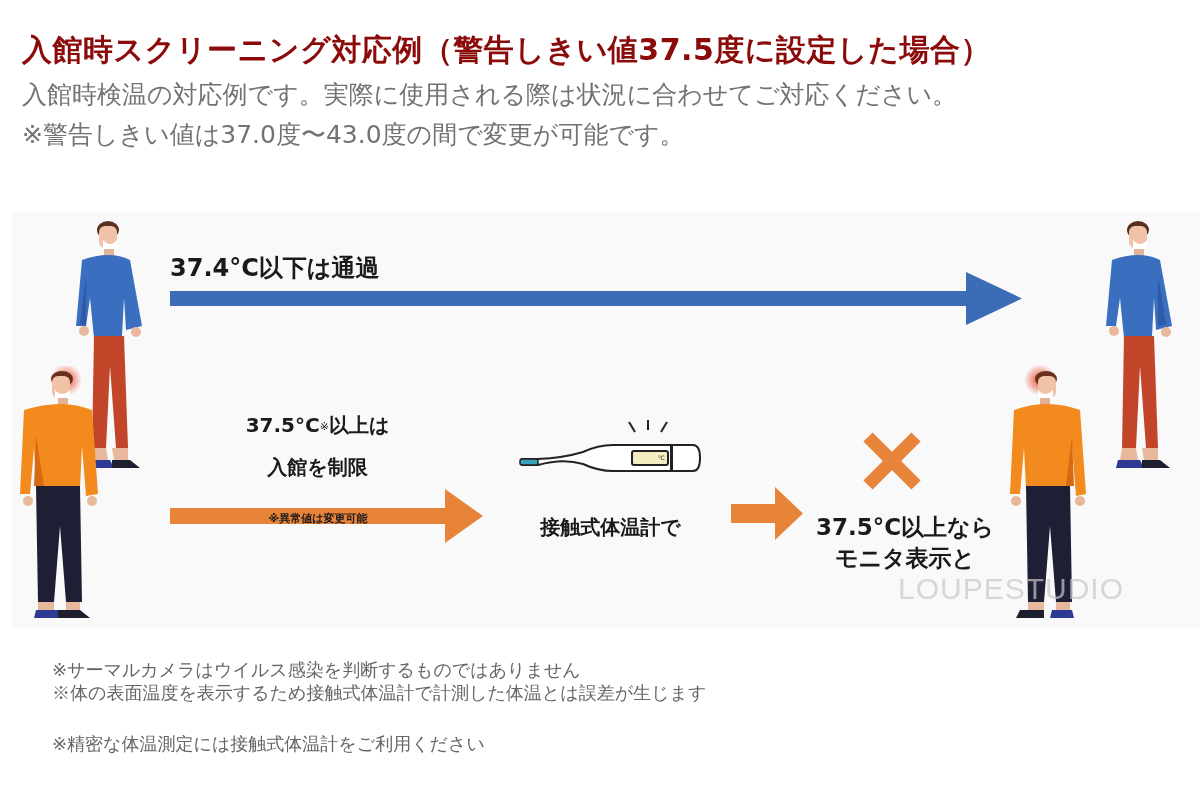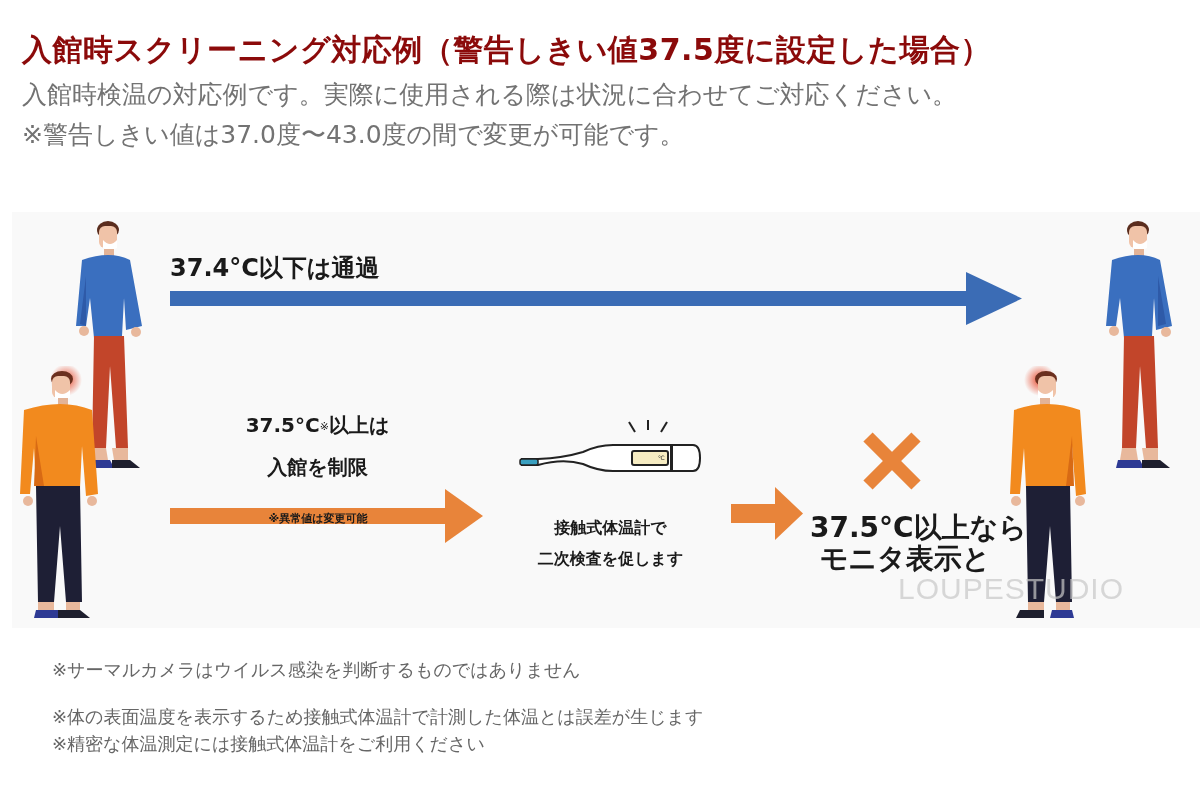--- a/index.html
+++ b/index.html
@@ -7,26 +7,26 @@
   .title{position:absolute;left:22px;top:30px;font-size:30px;font-weight:bold;color:#8b0a0a;letter-spacing:0.5px;white-space:nowrap;}
   .intro{position:absolute;left:22px;font-size:25px;color:#737373;white-space:nowrap;}
   .intro.l1{top:78px;}
   .intro.l2{top:118px;}
   .panel{position:absolute;left:12px;top:212px;width:1188px;height:416px;background:#f9f9f9;}
   .lbl{position:absolute;font-weight:bold;color:#1a1a1a;white-space:nowrap;text-align:center;}
   .pass-label{left:170px;top:252px;font-size:24px;text-align:left;}
   .alarm-label{left:210px;top:405px;width:215px;font-size:20px;line-height:40px;}
   .alarm-label .note-mark{font-size:11px;font-weight:normal;vertical-align:middle;}
   .changeable-note{left:228px;top:511px;width:180px;font-size:11px;}
-  .recheck-label{left:488px;top:512px;width:245px;font-size:16px;line-height:31px;}
-  .restrict-label{left:810px;top:512px;width:190px;font-size:28px;line-height:31px;}
+  .recheck-label{left:488px;top:512px;width:245px;font-size:20px;line-height:31px;}
+  .restrict-label{left:810px;top:512px;width:190px;font-size:23px;line-height:31px;}
   .abs{position:absolute;}
   .footnote{position:absolute;left:52px;font-size:18px;color:#666666;white-space:nowrap;}
   .fn0{top:658px;}
-  .fn1{top:705px;}
+  .fn1{top:681px;font-family:Liberation Serif, serif;}
   .fn2{top:732px;}
   .watermark{position:absolute;left:898px;top:572px;font-size:30px;color:rgba(200,200,200,0.7);font-family:"Liberation Sans",sans-serif;letter-spacing:1px;white-space:nowrap;}
 </style>
 </head>
 <body>
 
 <div class="title">入館時スクリーニング対応例（警告しきい値37.5度に設定した場合）</div>
 <div class="intro l1">入館時検温の対応例です。実際に使用される際は状況に合わせてご対応ください。</div>
 <div class="intro l2">※警告しきい値は37.0度〜43.0度の間で変更が可能です。</div>
 
@@ -54,21 +54,20 @@
   <line x1="143" y1="12" x2="149" y2="2" stroke="#222" stroke-width="2"></line>
   <path d="M4,39 L20,39 Q45,38 65,32 Q80,25 95,25 L175,25 Q182,25 182,38 Q182,51 175,51 L95,51 Q80,51 65,44 Q45,38 20,45 L4,45 Z" fill="#ffffff" stroke="#222" stroke-width="2"></path>
   <rect x="2" y="39" width="18" height="6" rx="2" fill="#3aa0c0" stroke="#222" stroke-width="1.5"></rect>
   <rect x="152" y="25" width="1" height="26" fill="#222"></rect>
   <line x1="154" y1="26" x2="154" y2="50" stroke="#222" stroke-width="2"></line>
   <rect x="114" y="31" width="36" height="14" rx="2" fill="#f6ecc2" stroke="#222" stroke-width="2"></rect>
   <text x="140" y="40" font-size="6" fill="#222" font-family="DejaVu Sans, sans-serif">℃</text>
 </svg>
 <div class="lbl recheck-label">
   <span>接触式体温計で</span><br>
-  <span>二次検査を促します</span>
 </div>
 
 <svg class="abs" style="left:731px;top:487px" width="75" height="55">
   <rect x="0" y="17" width="44" height="19" fill="#e8843a"></rect>
   <polygon points="44,0 72,26.5 44,53" fill="#e8843a"></polygon>
 </svg>
 
 <svg class="abs" style="left:862px;top:431px" width="60" height="60">
   <line x1="6" y1="6" x2="54" y2="54" stroke="#e8843a" stroke-width="13"></line>
   <line x1="54" y1="6" x2="6" y2="54" stroke="#e8843a" stroke-width="13"></line>

